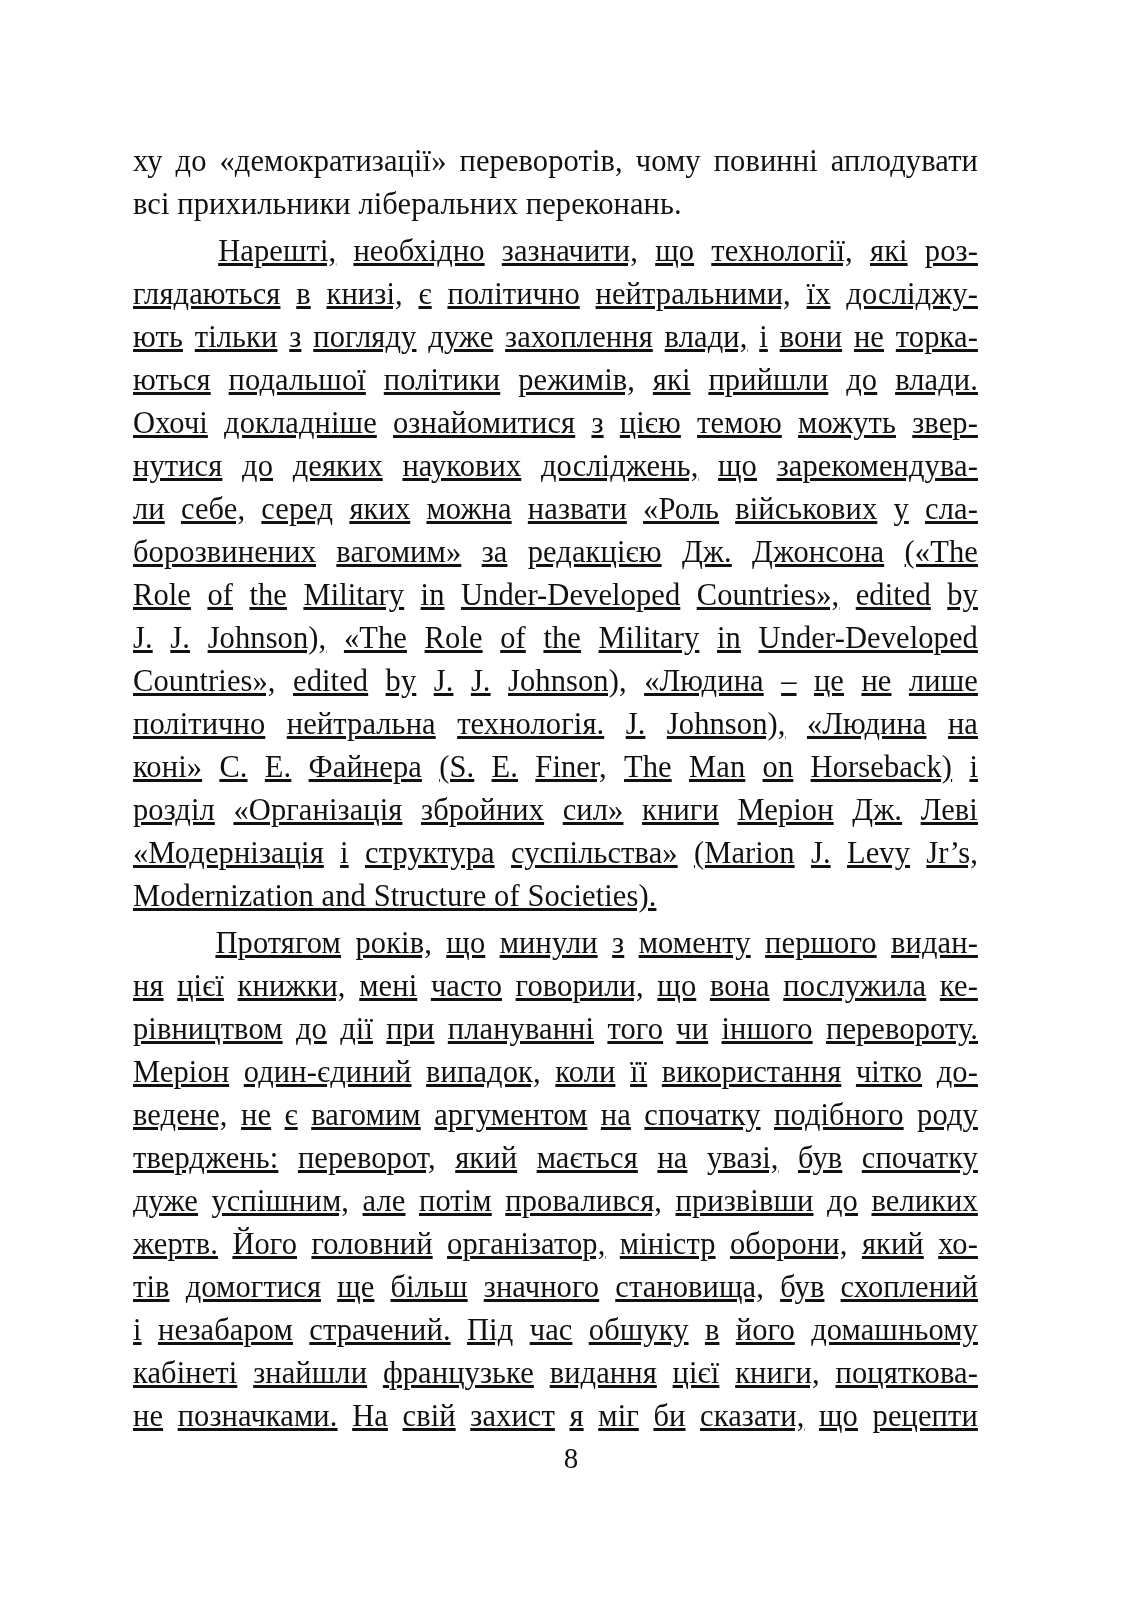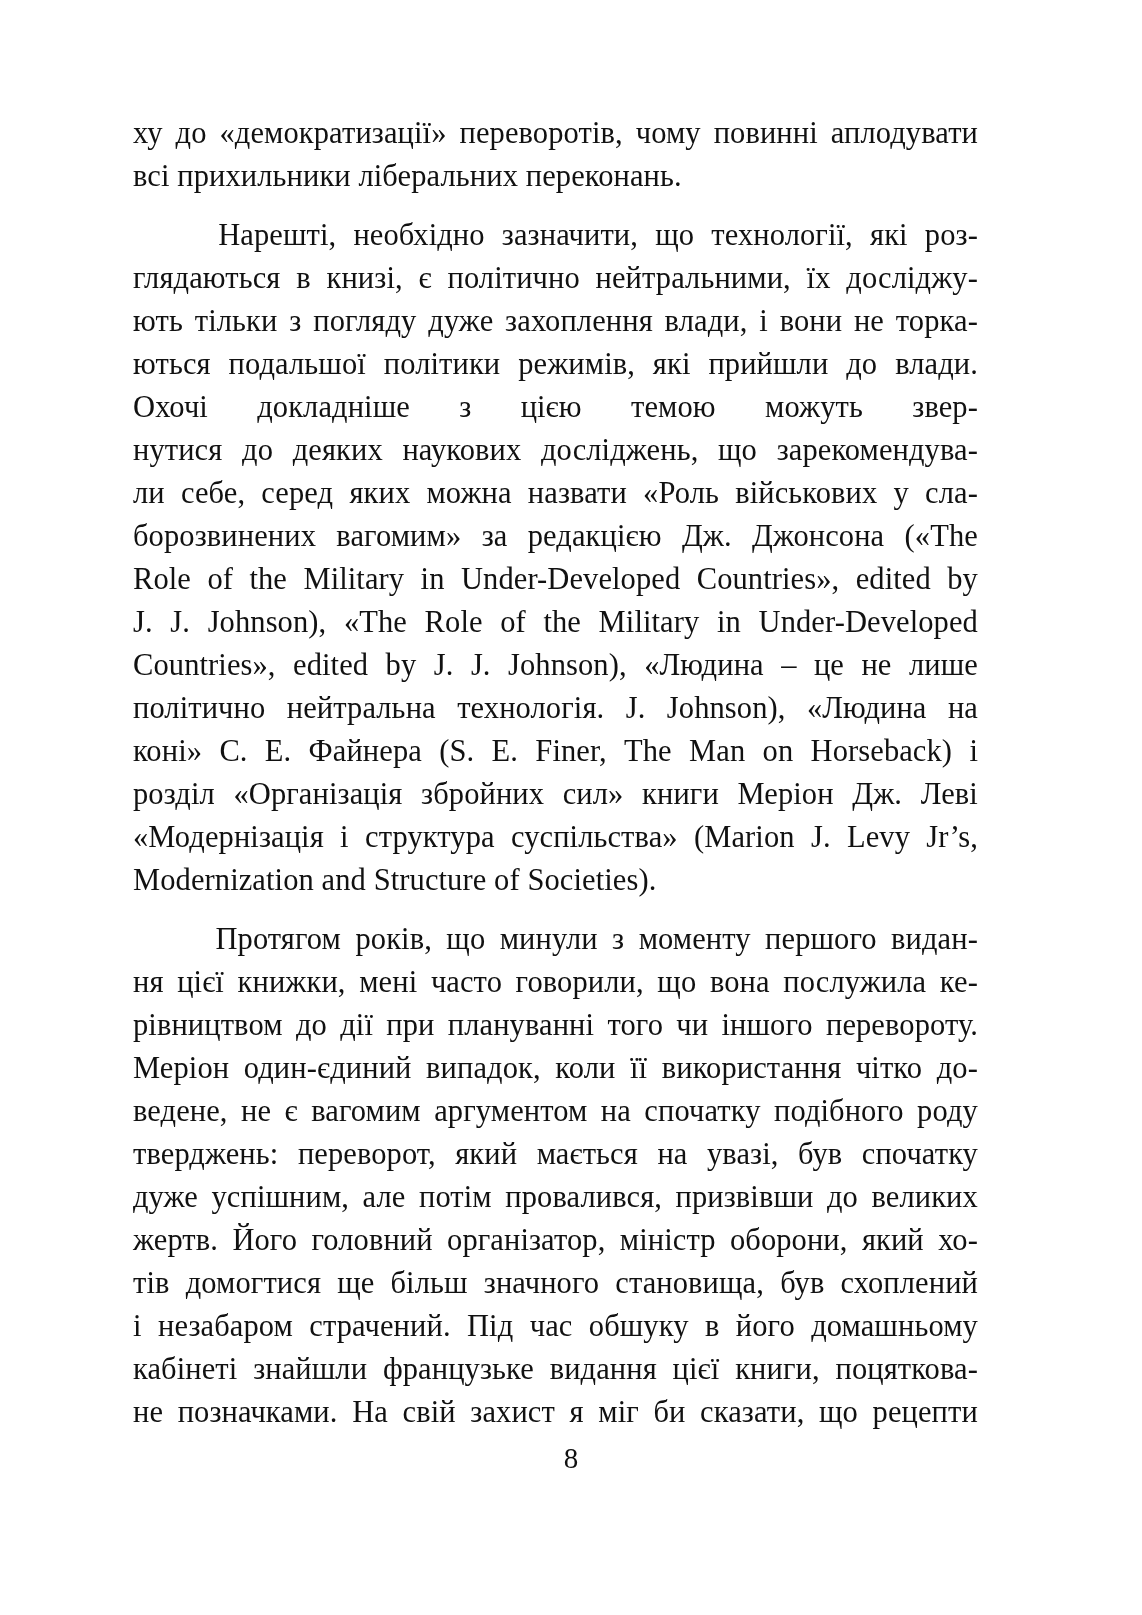--- a/index.html
+++ b/index.html
@@ -15,35 +15,36 @@
     margin: 0 auto;
     background: #ffffff;
     box-sizing: border-box;
     overflow: hidden;
     font-family: "Liberation Serif", "DejaVu Serif", serif;
     color: #111111;
   }
   .text-block {
     position: absolute;
     left: 133px;
-    top: 112px;
+    top: 140px;
     width: 845px;
   }
   .para {
     margin: 0;
     font-size: 30.5px;
     line-height: 43px;
     text-align: justify;
     text-justify: inter-word;
     color: #111111;
     letter-spacing: 0.1px;
     -webkit-font-smoothing: antialiased;
   }
   .para + .para {
-    margin-top: 16px;
+    margin-top: 4px;
+    text-decoration: underline;
   }
   .para-gap {
     margin-top: 15px;
   }
   
   .line {
     display: block;
     white-space: nowrap;
     height: 43px;
     line-height: 43px;
@@ -143,20 +144,21 @@
           <span class="w">режимів,</span>
           <span class="w">які</span>
           <span class="w">прийшли</span>
           <span class="w">до</span>
           <span class="w">влади.</span>
         </span>
       <span class="line justify">
 
       <span class="w">Охочі</span>
           <span class="w">докладніше</span>
+          <span class="w">ознайомитися</span>
           <span class="w">з</span>
           <span class="w">цією</span>
           <span class="w">темою</span>
           <span class="w">можуть</span>
           <span class="w">звер-</span>
         </span>
       <span class="line justify">
 
       <span class="w">нутися</span>
           <span class="w">до</span>

